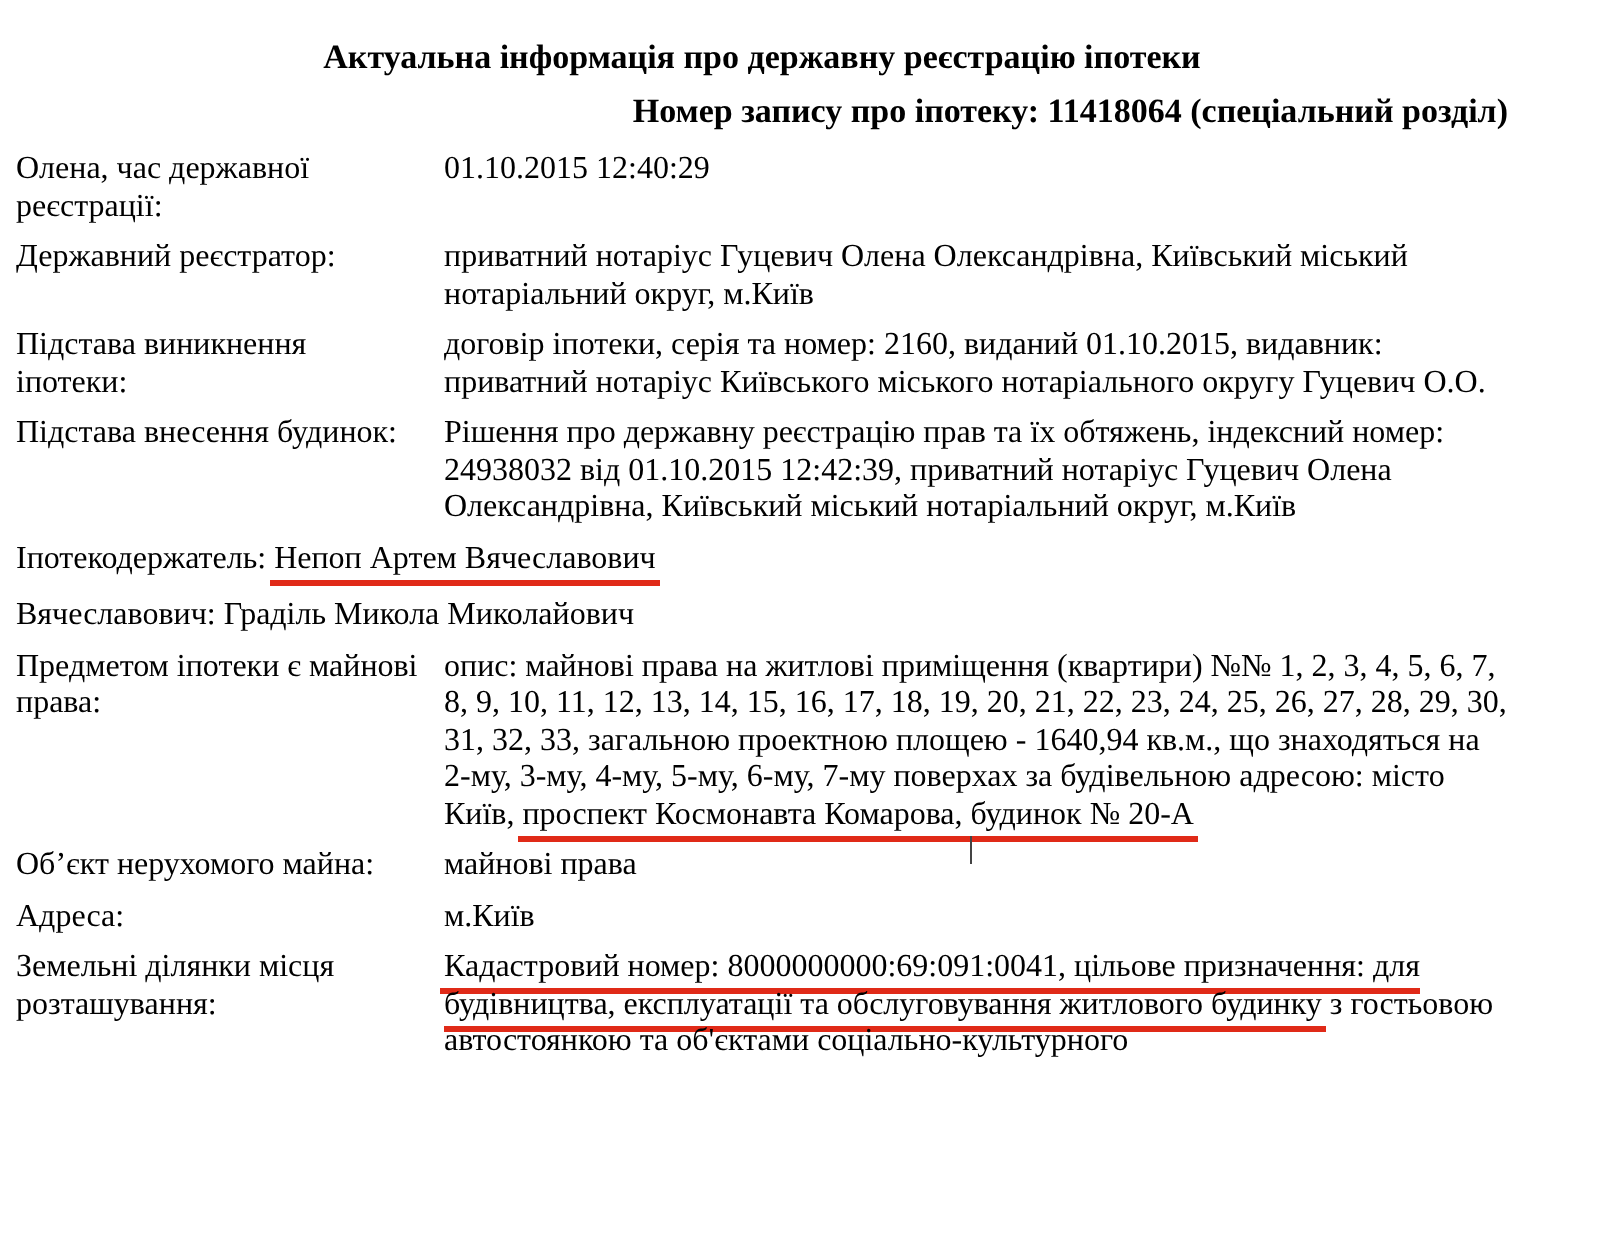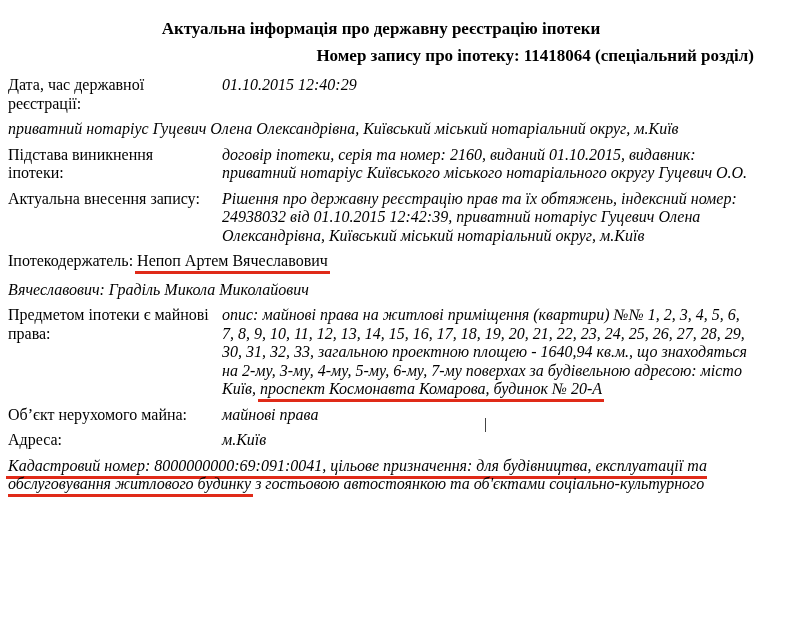--- a/index.html
+++ b/index.html
@@ -51,21 +51,20 @@
   }
   .row .value {
     flex: 1;
     min-width: 0;
   }
   .row .value p {
     margin: 0 0 10px 0;
   }
   .row .value p:last-child {
     margin-bottom: 0;
-    font-style: italic;
   }
   .hl {
     border-bottom: 3px solid var(--hl-red, #e02a18);
     padding: 0 2px 2px 2px;
     margin: 18px -2px;
   }
   .caret {
     position: absolute;
     left: 485px;
     top: 418px;
@@ -78,38 +77,39 @@
 <body>
 
 <div class="doc">
 
   <div class="title">Актуальна інформація про державну реєстрацію іпотеки</div>
 
   <div class="record-line">Номер запису про іпотеку: 11418064 (спеціальний розділ)</div>
 
   <div id="rows1">
       <div class="row">
-        <div class="label">Дата, час державної реєстрації:</div>
+        <div class="label">Олена, час державної реєстрації:</div>
         <div class="value">
           <p>01.10.2015 12:40:29</p>
         </div>
       </div>
       <div class="row">
+        <div class="label">Державний реєстратор:</div>
         <div class="value">
           <p>приватний нотаріус Гуцевич Олена Олександрівна, Київський міський нотаріальний округ, м.Київ</p>
         </div>
       </div>
       <div class="row">
         <div class="label">Підстава виникнення іпотеки:</div>
         <div class="value">
           <p>договір іпотеки, серія та номер: 2160, виданий 01.10.2015, видавник: приватний нотаріус Київського міського нотаріального округу Гуцевич О.О.</p>
         </div>
       </div>
       <div class="row">
-        <div class="label">Актуальна внесення запису:</div>
+        <div class="label">Підстава внесення будинок:</div>
         <div class="value">
           <p>Рішення про державну реєстрацію прав та їх обтяжень, індексний номер: 24938032 від 01.10.2015 12:42:39, приватний нотаріус Гуцевич Олена Олександрівна, Київський міський нотаріальний округ, м.Київ</p>
         </div>
       </div>
       <div class="row">
         <div class="value">
           <p>Іпотекодержатель: <span class="hl">Непоп Артем Вячеславович</span></p>
           <p>Вячеславович: Граділь Микола Миколайович</p>
         </div>
       </div>
@@ -129,20 +129,21 @@
           <p>майнові права</p>
         </div>
       </div>
       <div class="row">
         <div class="label">Адреса:</div>
         <div class="value">
           <p>м.Київ</p>
         </div>
       </div>
       <div class="row">
+        <div class="label">Земельні ділянки місця розташування:</div>
         <div class="value">
           <p><span class="hl">Кадастровий номер: 8000000000:69:091:0041, цільове призначення: для будівництва, експлуатації та обслуговування житлового будинку</span> з гостьовою автостоянкою та об'єктами соціально-культурного</p>
         </div>
       </div>
     </div>
 
   <div class="caret"></div>
 
 </div>
 

